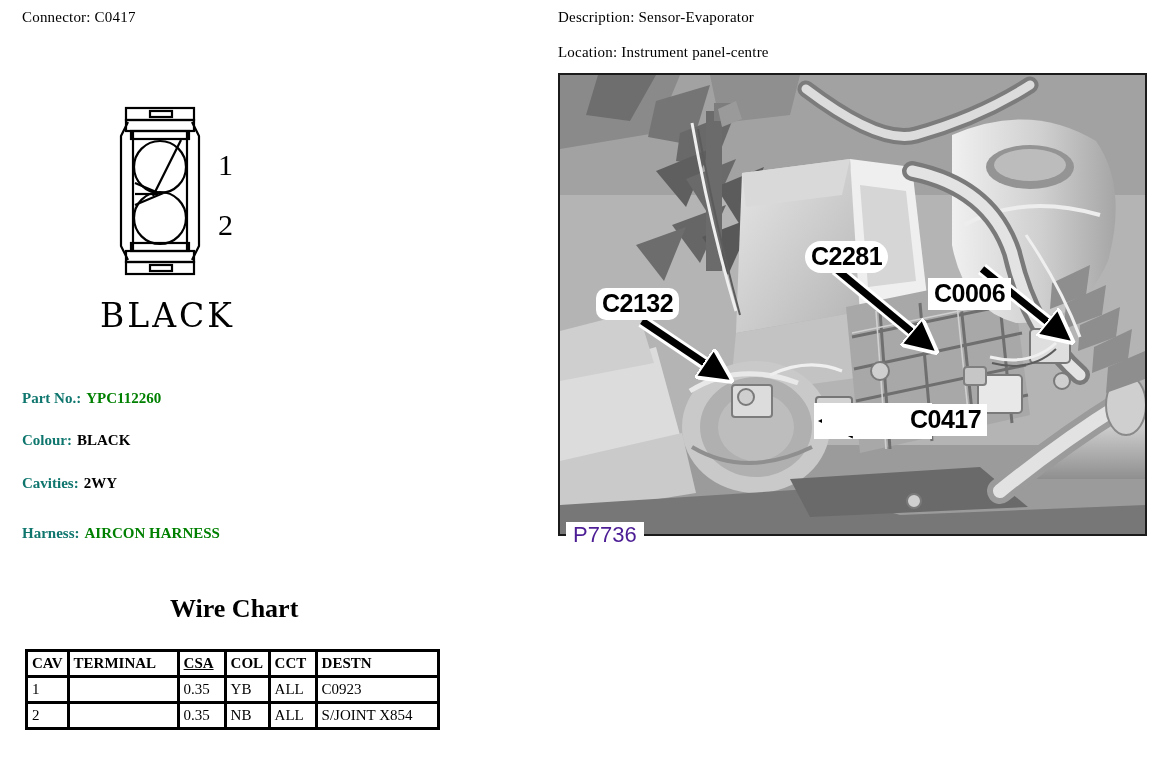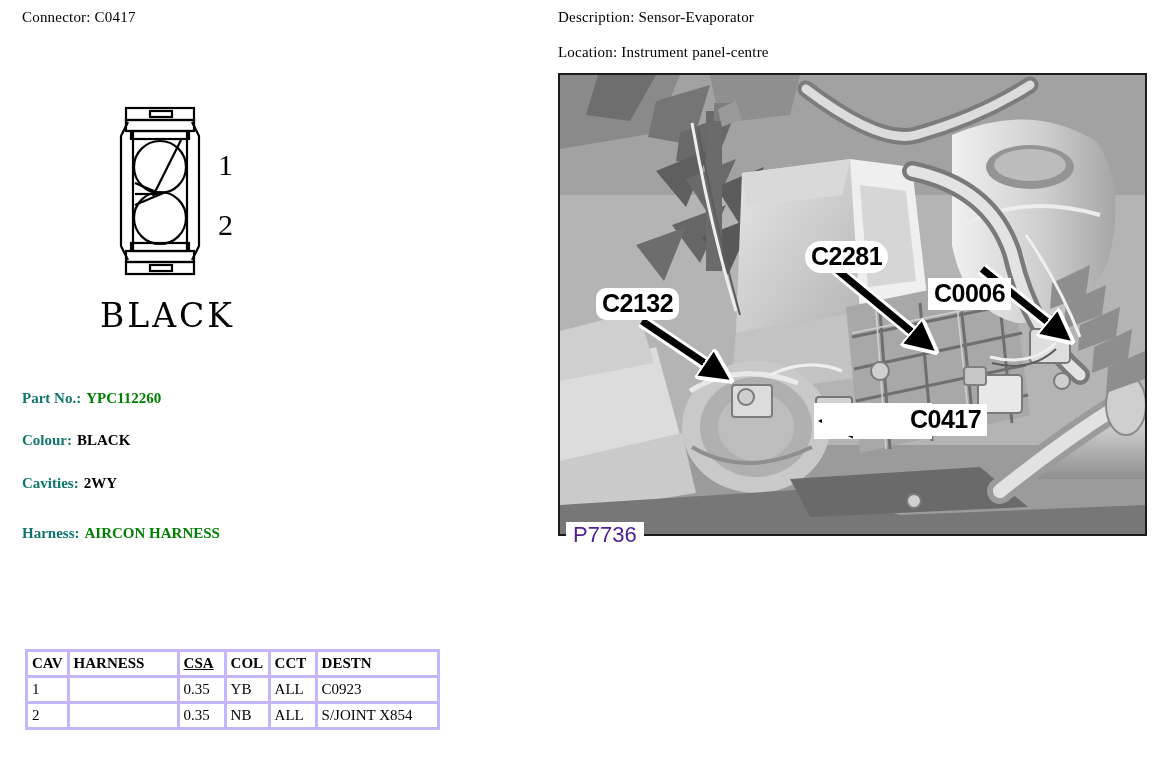--- a/index.html
+++ b/index.html
@@ -95,21 +95,21 @@
     white-space: nowrap;
   }
   #wire-chart-table {
     position: absolute;
     left: 25px;
     top: 649px;
     border-collapse: collapse;
     background: #ffffff;
   }
   #wire-chart-table td, #wire-chart-table th {
-    border: 3px solid #c4b5fd;
+    border: 3px solid #000000;
     padding: 2px 4px 3px 4px;
     font-family: "Liberation Serif", "DejaVu Serif", serif;
     font-size: 15px;
     text-align: left;
     vertical-align: middle;
     height: 26px;
     box-sizing: border-box;
     white-space: nowrap;
   }
   #wire-chart-table th {
@@ -235,26 +235,27 @@
   </div>
 
   <div class="attr-row" id="attr-cav">
     <span class="attr-label">Cavities:</span><span class="attr-value val-black">2WY</span>
   </div>
 
   <div class="attr-row" id="attr-harness">
     <span class="attr-label">Harness:</span><span class="attr-value val-green">AIRCON HARNESS</span>
   </div>
 
+  <div id="wire-chart-title">Wire Chart</div>
 
   <table id="wire-chart-table">
     <thead>
       <tr>
         <th class="col-cav">CAV</th>
-        <th class="col-terminal">HARNESS</th>
+        <th class="col-terminal">TERMINAL</th>
         <th class="col-csa">CSA</th>
         <th class="col-col">COL</th>
         <th class="col-cct">CCT</th>
         <th class="col-destn">DESTN</th>
       </tr>
     </thead>
     <tbody>
       <tr>
         <td>1</td>
         <td></td>

